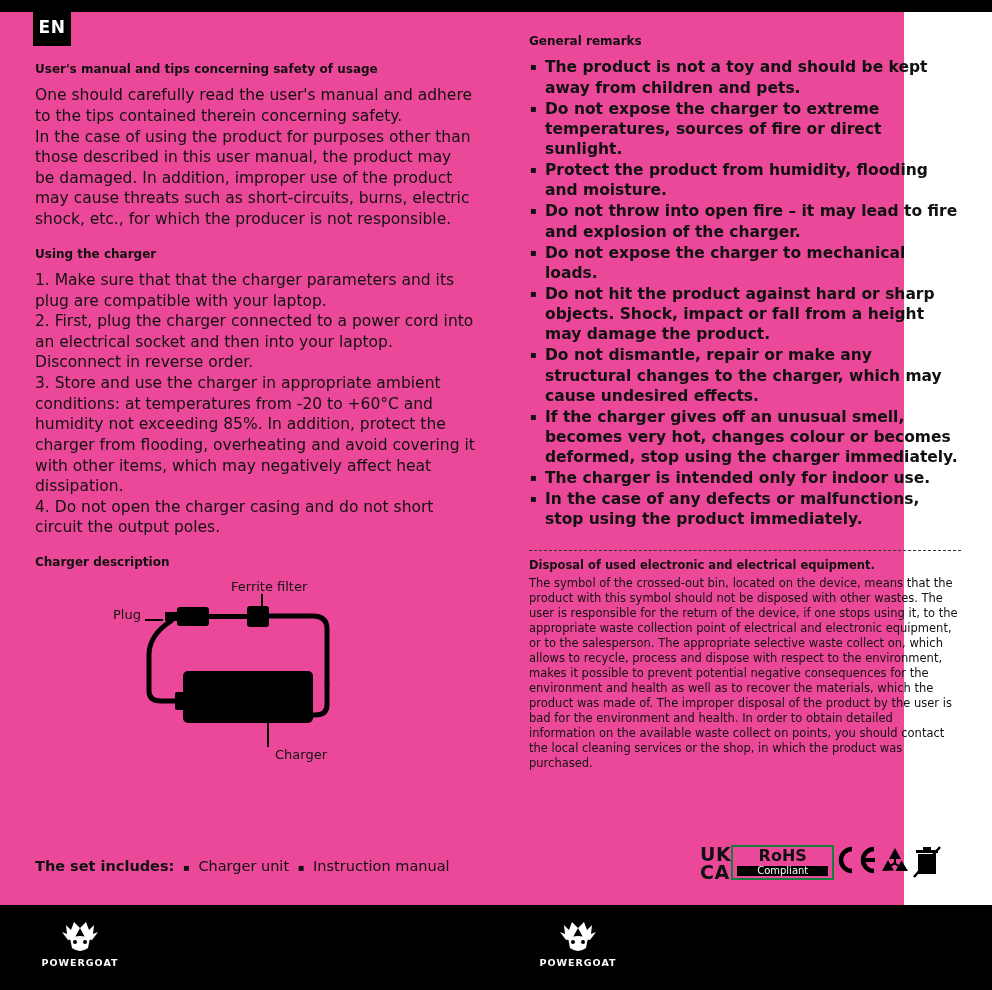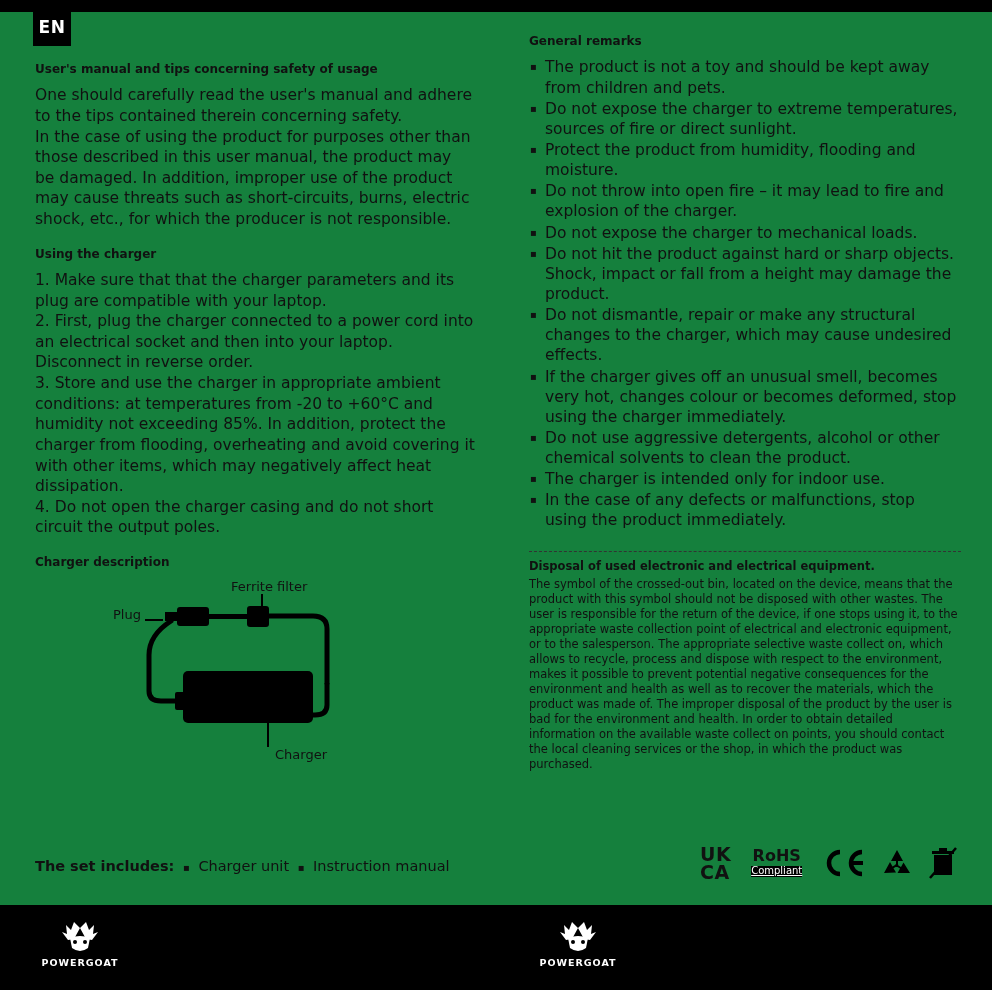--- a/index.html
+++ b/index.html
@@ -6,23 +6,23 @@
   html, body {
     margin: 0; padding: 0;
     width: 992px; height: 990px;
     background: #ffffff;
     font-family: "DejaVu Sans", sans-serif;
     color: #111111;
     overflow: hidden;
   }
   .page {
     position: relative;
-    width: 992px;
+    width: 904px;
     height: 990px;
-    background: #15803d;
+    background: #ec4899;
   }
   
   .top-bar {
     position: absolute;
     left: 0; top: 0;
     width: 992px; height: 12px;
     background: #000000;
   }
   .bottom-bar {
     position: absolute;
@@ -74,20 +74,21 @@
     list-style: none;
     margin: 0;
     padding: 0;
   }
   ul.bullets li {
     position: relative;
     padding-left: 16px;
     font-size: 15.5px;
     line-height: 1.30;
     margin-bottom: 1px;
+    font-weight: bold;
   }
   ul.bullets li:before {
     content: "\25AA";
     position: absolute;
     left: 1px;
     top: 0px;
     font-size: 10px;
     line-height: 1.9;
   }
   
@@ -135,22 +136,21 @@
     font-size: 14.5px;
     line-height: 1.2;
   }
   .set-includes .si-title { font-weight: bold; }
   .set-includes .si-sep { padding: 0 4px; font-size: 10px; }
   
   .marks {
     position: absolute;
     left: 700px; top: 845px;
     display: flex;
-    align-items: center;
-    gap: 14px;
+    align-items: flex-start;
   }
   .mark-ukca {
     font-size: 19px;
     font-weight: bold;
     line-height: 0.95;
     letter-spacing: 0.5px;
     font-family: "DejaVu Sans", sans-serif;
   }
   .mark-rohs {
     border: 2px solid #15803d;
@@ -158,22 +158,21 @@
     text-align: center;
     line-height: 1.05;
   }
   .mark-rohs .r1 { font-size: 16px; font-weight: bold; }
   .mark-rohs .r2 {
     font-size: 10px;
     background: #000;
     color: #fff;
     display: block;
     margin-top: 1px;
-    padding: 0 0;
-    text-decoration: underline;
+    padding: 0 20px;
   }
   .mark-ce svg, .mark-recycle svg, .mark-weee svg { display: block; }
   
   .logo {
     position: absolute;
     bottom: 18px;
     width: 120px;
     height: 52px;
     color: #ffffff;
   }
@@ -258,21 +257,20 @@
 
     <ul class="bullets">
       <li>The product is not a toy and should be kept away from children and pets.</li>
       <li>Do not expose the charger to extreme temperatures, sources of fire or direct sunlight.</li>
       <li>Protect the product from humidity, flooding and moisture.</li>
       <li>Do not throw into open fire – it may lead to fire and explosion of the charger.</li>
       <li>Do not expose the charger to mechanical loads.</li>
       <li>Do not hit the product against hard or sharp objects. Shock, impact or fall from a height may damage the product.</li>
       <li>Do not dismantle, repair or make any structural changes to the charger, which may cause undesired effects.</li>
       <li>If the charger gives off an unusual smell, becomes very hot, changes colour or becomes deformed, stop using the charger immediately.</li>
-      <li>Do not use aggressive detergents, alcohol or other chemical solvents to clean the product.</li>
       <li>The charger is intended only for indoor use.</li>
       <li>In the case of any defects or malfunctions, stop using the product immediately.</li>
     </ul>
 
     <div class="dashed"></div>
 
     <div class="disposal-title">Disposal of used electronic and electrical equipment.</div>
     <p class="disposal-text">The symbol of the crossed-out bin, located on the device, means that the product with this symbol should not be disposed with other wastes. The user is responsible for the return of the device, if one stops using it, to the appropriate waste collection point of electrical and electronic equipment, or to the salesperson. The appropriate selective waste collect on, which allows to recycle, process and dispose with respect to the environment, makes it possible to prevent potential negative consequences for the environment and health as well as to recover the materials, which the product was made of. The improper disposal of the product by the user is bad for the environment and health. In order to obtain detailed information on the available waste collect on points, you should contact the local cleaning services or the shop, in which the product was purchased.</p>
   </div>
 

